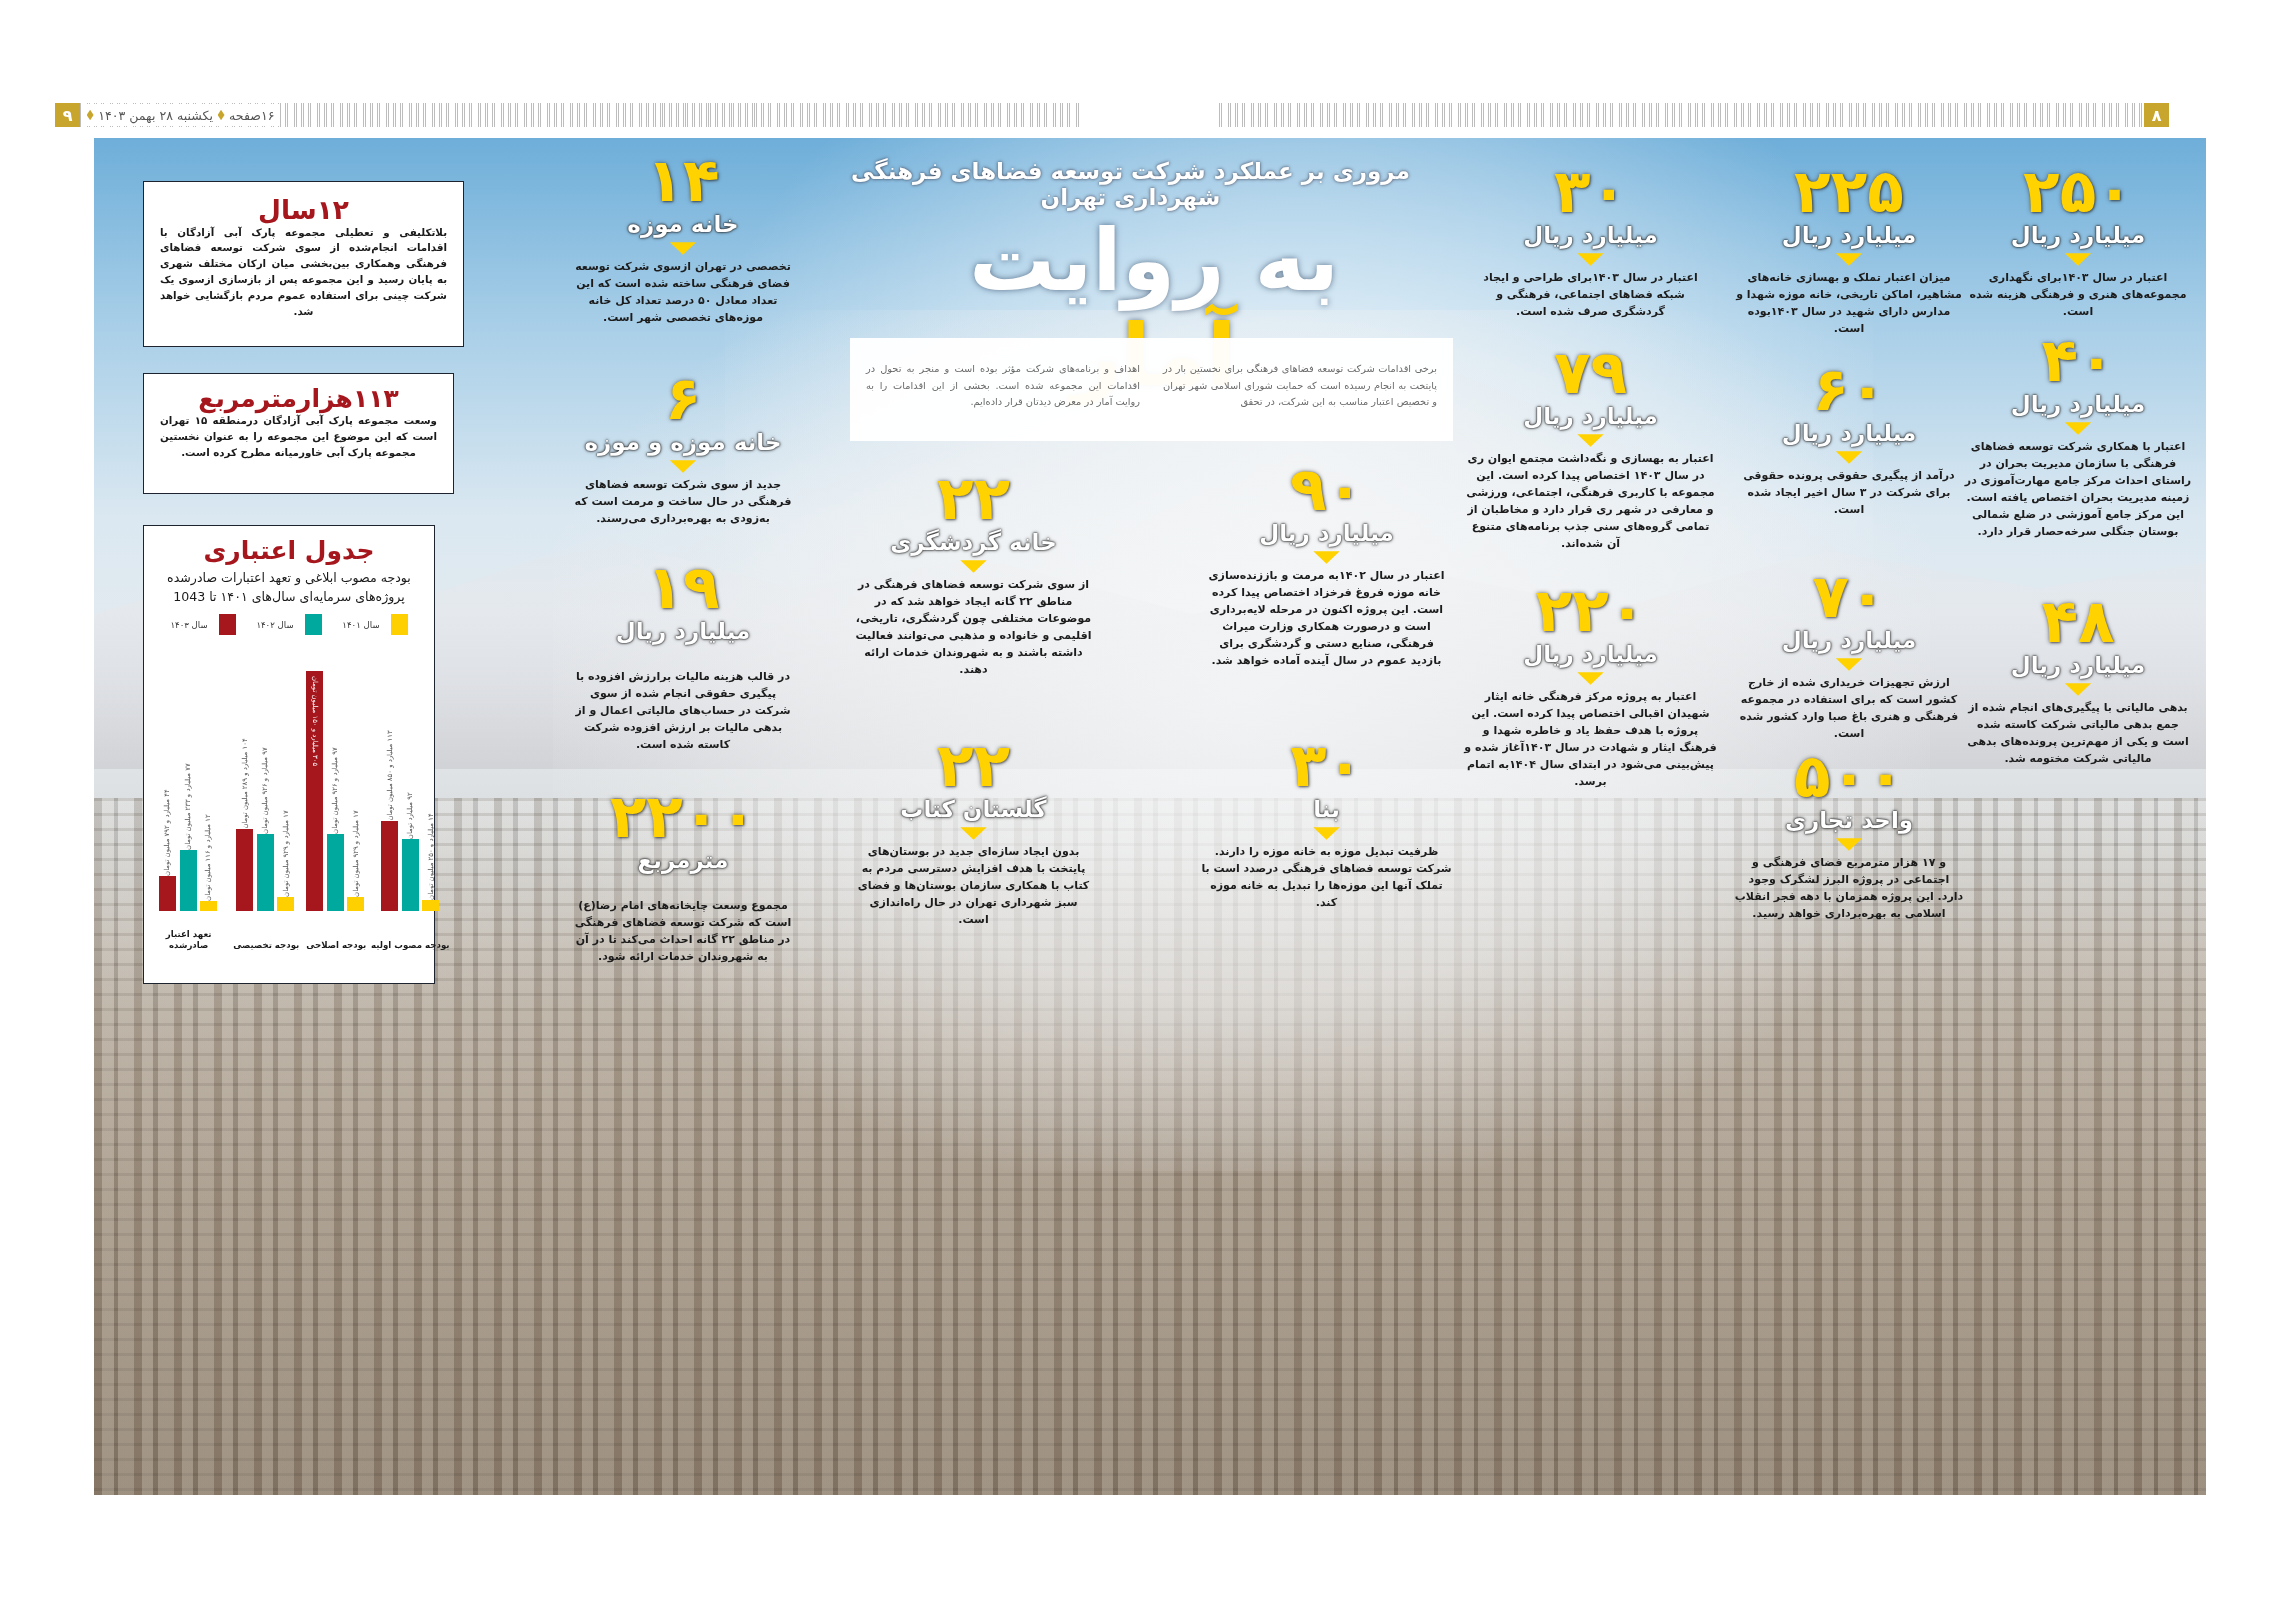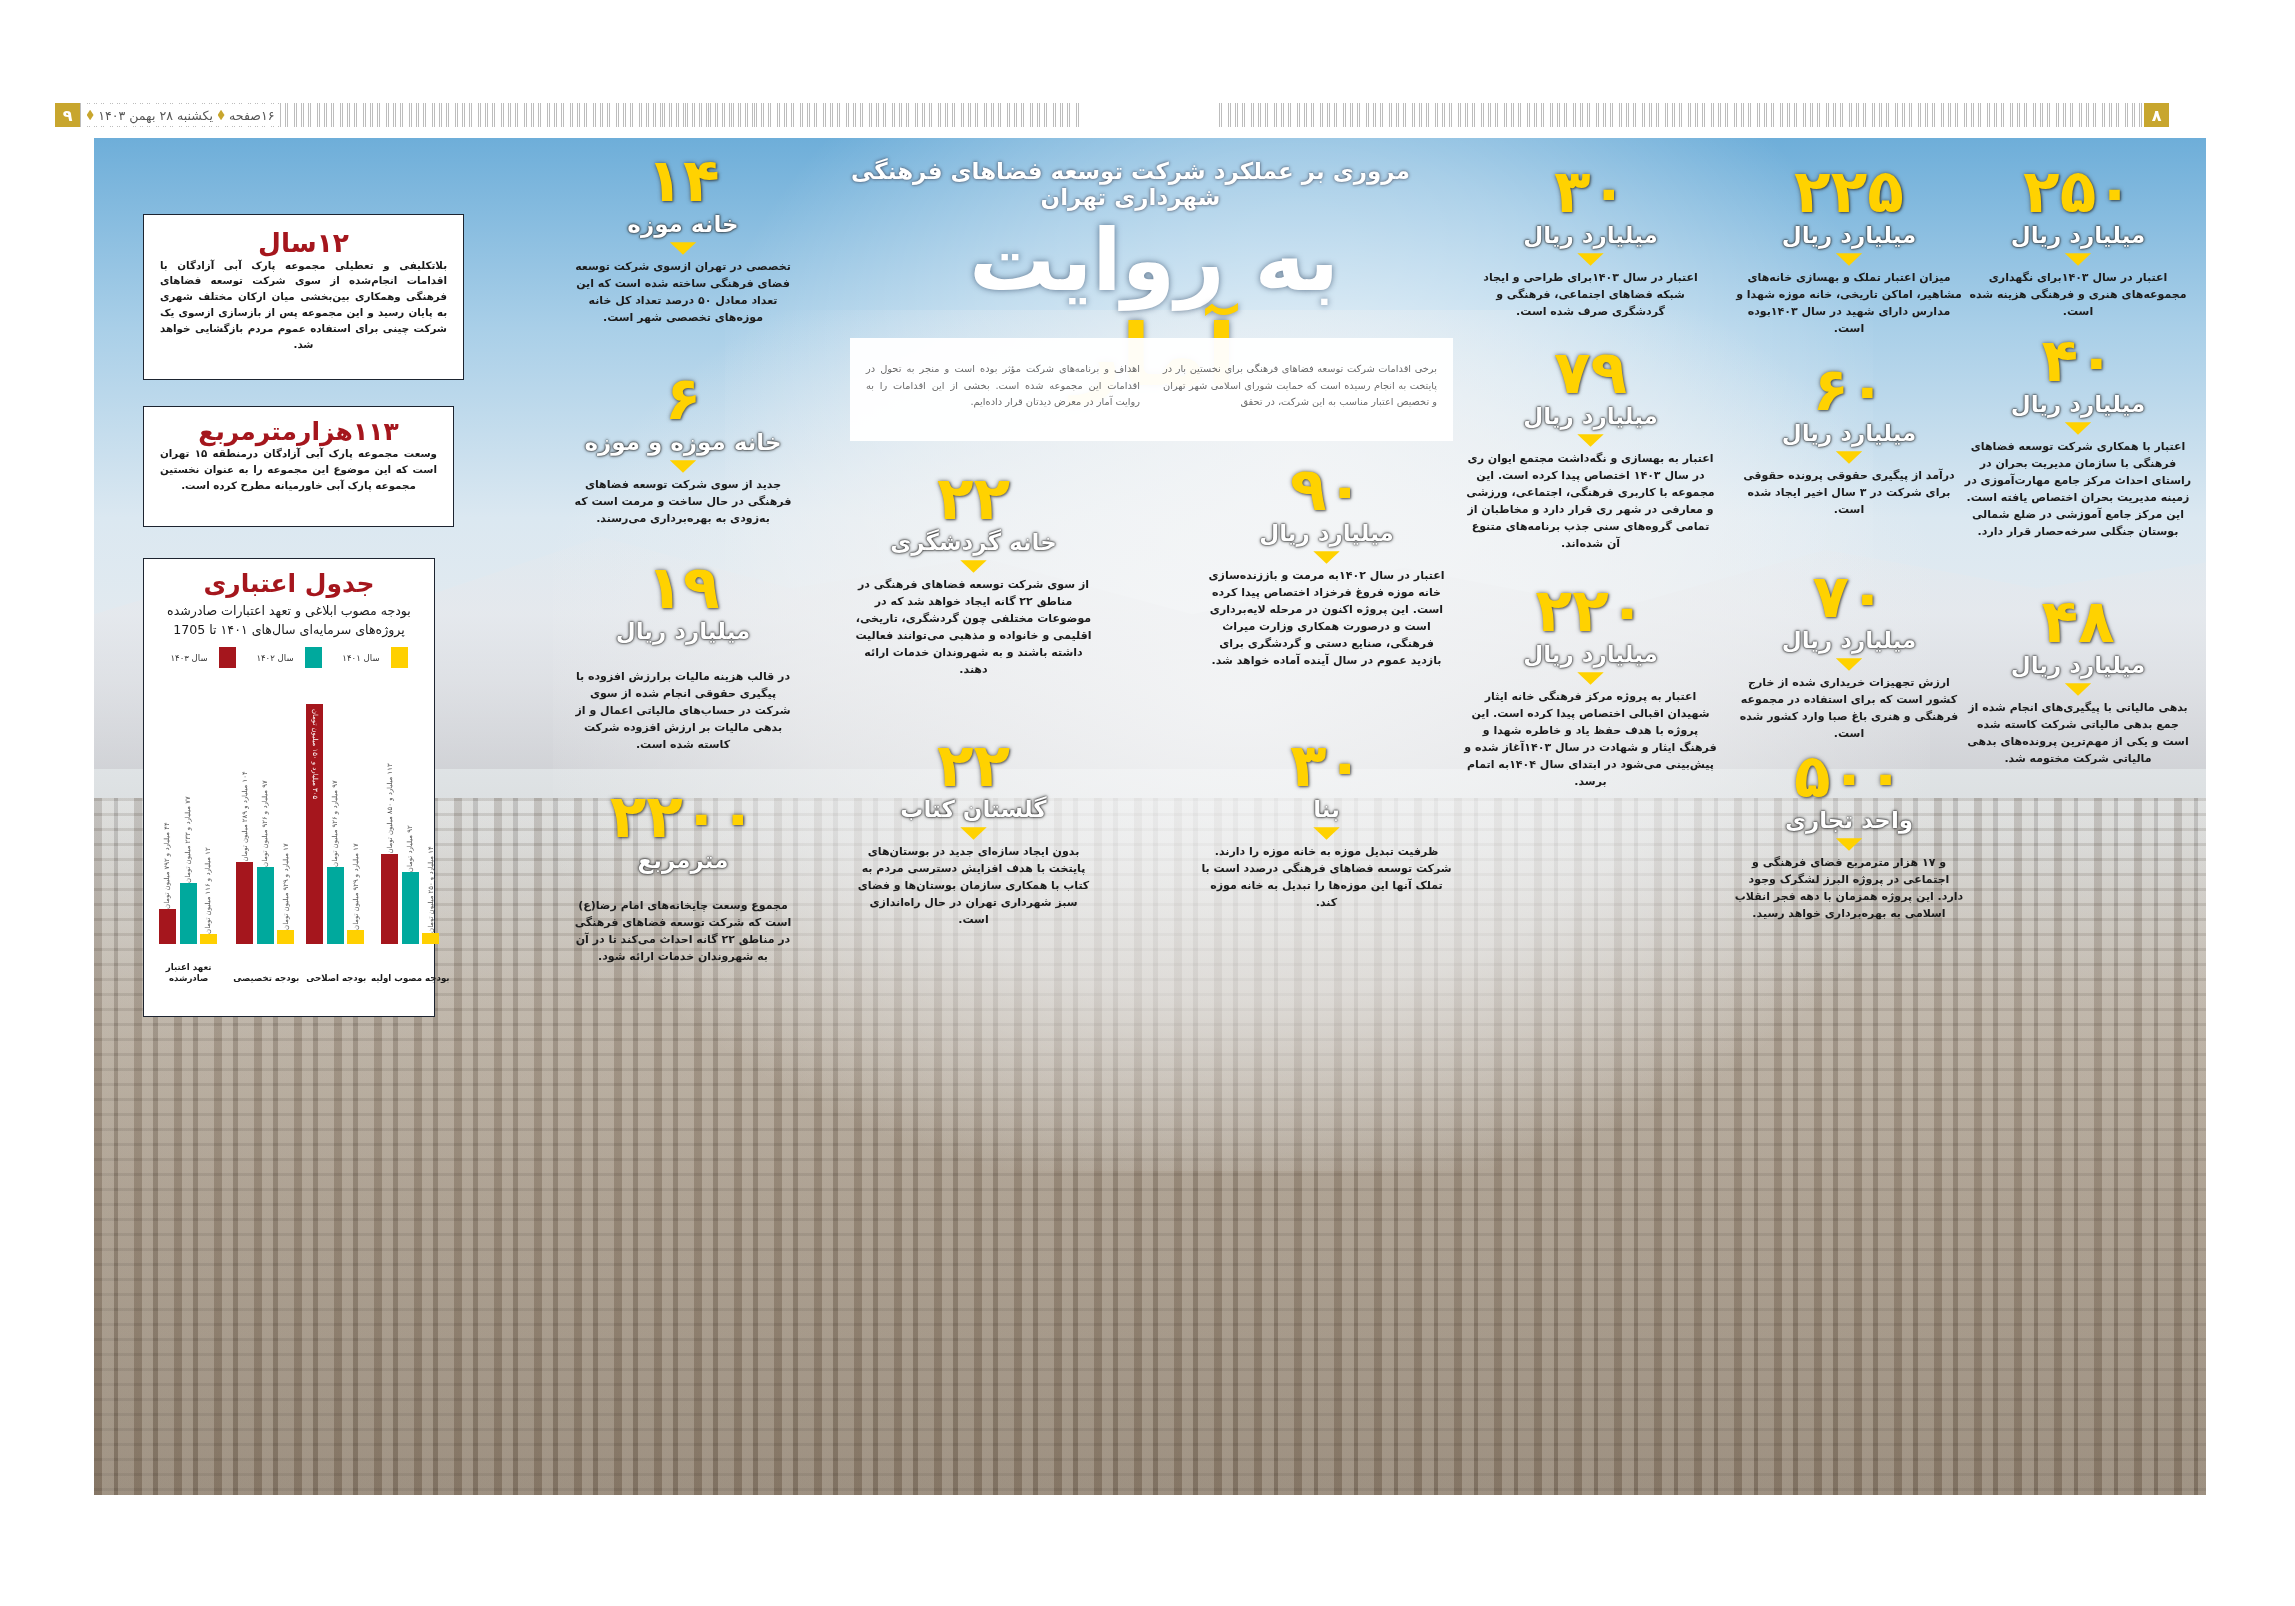--- a/index.html
+++ b/index.html
@@ -51,21 +51,21 @@
   .stat { position: absolute; text-align: center; direction: rtl; }
   .stat .num { font-size: 60px; font-weight: bold; color: #ffd200; line-height: 1;
     text-shadow: 0 0 4.6px rgba(60,60,60,0.7), 1.1px 1.1px 2.3px rgba(0,0,0,0.5); }
   .stat .unit { font-size: 23px; font-weight: bold; color: #ffffff; line-height: 1.15; margin-top: 1.1px;
     text-shadow: 0 0 3.4px #222, 0 0 1.7px #000; }
   .stat .tri { width: 26.4px; height: 12.6px; margin: 4.6px auto 3.4px; background: #ffd200;
     clip-path: polygon(0 0, 100% 0, 50% 100%); }
   .stat .desc { font-size: 11px; font-weight: bold; line-height: 1.55; color: #1c1c1c; }
 
   
-  .box { position: absolute; background: #ffffff; border: 1.1px solid #1d2430; direction: rtl; text-align: center; margin-top: 33px; }
+  .box { position: absolute; background: #ffffff; border: 1.1px solid #1d2430; direction: rtl; text-align: center; }
   .box .title { color: #a5161d; font-weight: bold; }
   .box .body { font-size: 10.3px; font-weight: bold; line-height: 1.55; text-align: justify; text-align-last: center; }
 
   
   .legend { display: flex; justify-content: center; gap: 20.7px; margin-top: 8px; direction: rtl; }
   .legend .item { display: flex; align-items: center; gap: 11px; font-size: 8.6px; color: #333; }
   .legend .sw { width: 17px; height: 20.7px; }
   .chart { position: absolute; left: 10.3px; right: 10.3px; top: 138px; height: 287px; direction: ltr; }
   .group { position: absolute; bottom: 40px; width: 60px; height: 241px; }
   .bar { position: absolute; bottom: 0; width: 17px; }
@@ -107,21 +107,21 @@
   <div class="box" style="left:49px;top:43px;width:321px;height:166px;padding:11.5px 16px;">
     <div class="title" style="font-size:26.4px;">۱۲سال</div>
     <div class="body">بلاتکلیفی و تعطیلی مجموعه پارک آبی آزادگان با اقدامات انجام‌شده از سوی شرکت توسعه فضاهای فرهنگی وهمکاری بین‌بخشی میان ارکان مختلف شهری به پایان رسید و این مجموعه پس از بازسازی ازسوی یک شرکت چینی برای استفاده عموم مردم بازگشایی خواهد شد.</div>
   </div>
   <div class="box" style="left:49px;top:235px;width:311px;height:121px;padding:10.3px 16px;">
     <div class="title" style="font-size:25px;">۱۱۳هزارمترمربع</div>
     <div class="body">وسعت مجموعه پارک آبی آزادگان درمنطقه ۱۵ تهران است که این موضوع این مجموعه را به عنوان نخستین مجموعه پارک آبی خاورمیانه مطرح کرده است.</div>
   </div>
   <div class="box" style="left:49px;top:387px;width:292px;height:459px;padding:10.3px 11.5px;">
     <div class="title" style="font-size:25px;">جدول اعتباری</div>
-    <div style="font-size:12.6px;line-height:1.5;margin-top:3.4px;">بودجه مصوب ابلاغی و تعهد اعتبارات صادرشده پروژه‌های سرمایه‌ای سال‌های ۱۴۰۱ تا 1705</div>
+    <div style="font-size:12.6px;line-height:1.5;margin-top:3.4px;">بودجه مصوب ابلاغی و تعهد اعتبارات صادرشده پروژه‌های سرمایه‌ای سال‌های ۱۴۰۱ تا 1043</div>
     <div class="legend">
       <div class="item">
           <span class="sw" style="background:#ffd000"></span>
           <span>سال ۱۴۰۱</span>
         </div>
       <div class="item">
           <span class="sw" style="background:#00a99d"></span>
           <span>سال ۱۴۰۲</span>
         </div>
       <div class="item">

